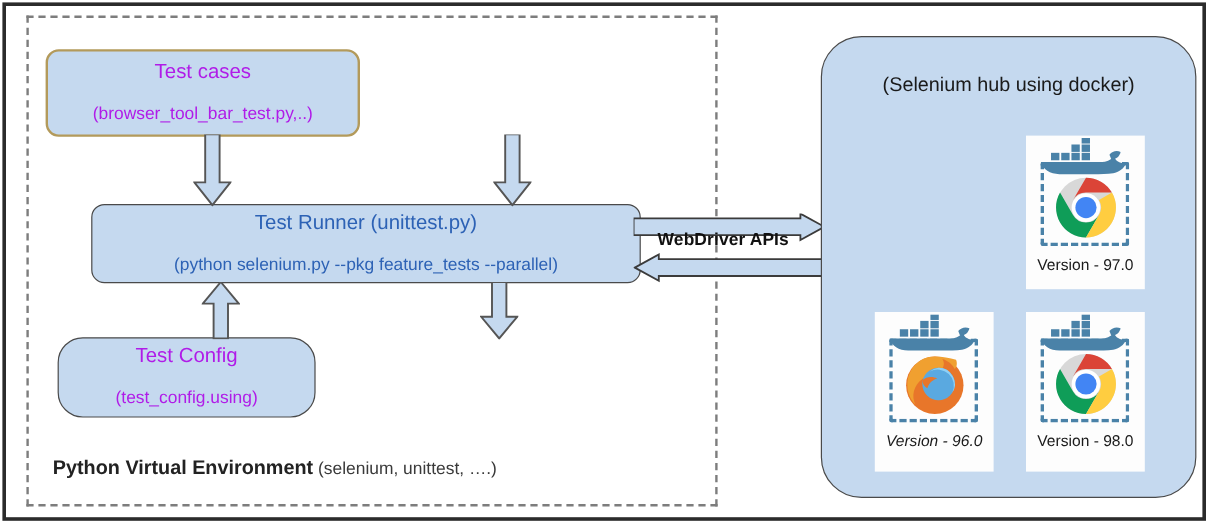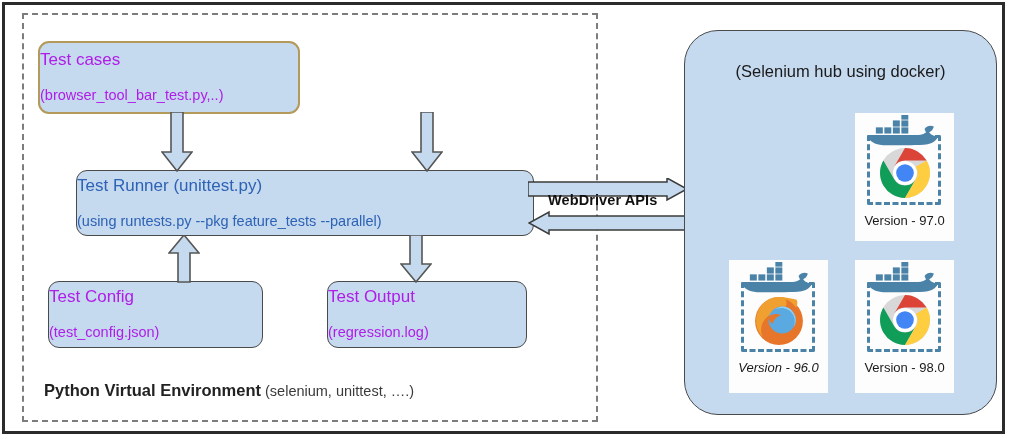--- a/index.html
+++ b/index.html
@@ -15,32 +15,32 @@
     border:2px dashed #7d7d7d;box-sizing:border-box;background:transparent;}
 
   .venv-label{position:absolute;left:44px;top:381px;white-space:nowrap;
     font-size:16px;color:#222;}
   .venv-label b{font-weight:bold;font-size:16.5px;text-align:right;}
   .venv-label span.sub{font-weight:normal;font-size:14.5px;color:#3a3a3a;}
 
   
   .node{position:absolute;box-sizing:border-box;background:#c5d9ef;
     border:1.6px solid #4a4a4a;border-radius:11px;
-    display:flex;flex-direction:column;align-items:flex-start;justify-content:center;
+    display:flex;flex-direction:column;align-items:center;justify-content:center;
     text-align:center;line-height:1.18;}
   .node .t1{font-size:17px;}
   .node .t2{font-size:14.5px;margin-top:17px;}
   .magenta .t1,.magenta .t2{color:#b01ce8;}
   .blue .t1,.blue .t2{color:#2d62b5;}
   .tan-border{border:2.2px solid #b39a5b;}
 
   #node-testcases{left:38px;top:41px;width:262px;height:73px;}
   #node-testdata{left:327px;top:41px;width:200px;height:73px;}
   #node-runner{left:76px;top:170px;width:458px;height:66px;}
-  #node-config{left:48px;top:281px;width:215px;height:67px;}
+  #node-config{left:48px;top:281px;width:215px;height:67px;border-radius:21px;}
   #node-output{left:327px;top:281px;width:200px;height:67px;}
 
   
   .varrow{position:absolute;}
   .varrow svg{display:block;}
 
   
   .harrow{position:absolute;}
   .harrow svg{display:block;}
   .webdriver-label{position:absolute;left:548px;top:192px;font-size:14.5px;
@@ -77,32 +77,28 @@
   <div class="venv-box"></div>
 
   <div class="node magenta tan-border" id="node-testcases">
     <div class="t1">Test cases</div>
     <div class="t2">(browser_tool_bar_test.py,..)</div>
   </div>
 
 
   <div class="node blue" id="node-runner">
     <div class="t1">Test Runner (unittest.py)</div>
-    <div class="t2">(using runtests.py --pkg feature_tests --parallel)</div>
+    <div class="t2">(python selenium.py --pkg feature_tests --parallel)</div>
   </div>
 
   <div class="node magenta" id="node-config">
     <div class="t1">Test Config</div>
-    <div class="t2">(test_config.json)</div>
-  </div>
-
-  <div class="node magenta" id="node-output">
-    <div class="t1">Test Output</div>
-    <div class="t2">(regression.log)</div>
-  </div>
+    <div class="t2">(test_config.using)</div>
+  </div>
+
 
   <div class="varrow" style="left:161px;top:112px;">
     <svg width="32" height="60" viewBox="0 0 32 60">
       <polygon points="10,0 22,0 22,40 31,40 16,59 1,40 10,40" fill="#c5d9ef" stroke="#555" stroke-width="1.6" stroke-linejoin="miter"></polygon>
     </svg>
   </div>
 
   <div class="varrow" style="left:411px;top:112px;">
     <svg width="32" height="60" viewBox="0 0 32 60">
       <polygon points="10,0 22,0 22,40 31,40 16,59 1,40 10,40" fill="#c5d9ef" stroke="#555" stroke-width="1.6" stroke-linejoin="miter"></polygon>

